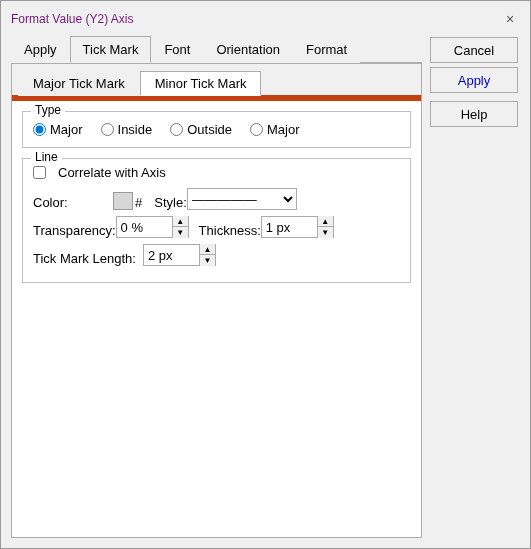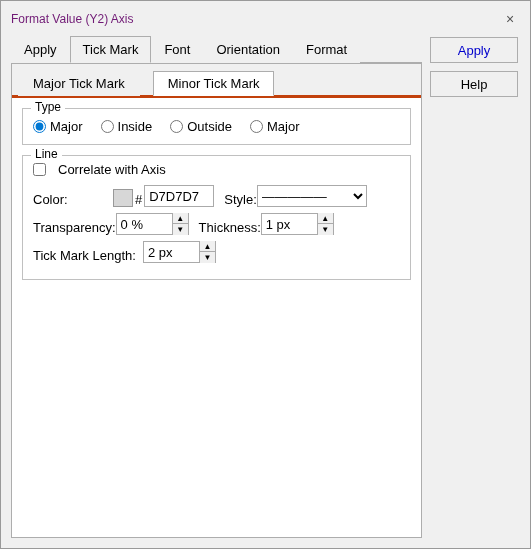--- a/index.html
+++ b/index.html
@@ -95,22 +95,21 @@
       border: 1px solid #adadad;
       background: #fff;
       flex: 1;
       display: flex;
       flex-direction: column;
     }
     .sub-tabs {
       display: flex;
       padding: 6px 6px 0 6px;
       background: #f0f0f0;
-      border-bottom: 3px solid #c2410c;
-      gap: 13px;
+      border-bottom: 6px solid #c2410c;
     }
     .sub-tab {
       padding: 4px 14px;
       cursor: pointer;
       border: 1px solid transparent;
       border-bottom: none;
       background: #f0f0f0;
       font-size: 13px;
       color: #000;
       position: relative;
@@ -316,21 +315,20 @@
 
             <label class="checkbox-item">
               <input type="checkbox" style="">
               <span>Correlate with Axis</span>
             </label>
 
             <div class="form-row">
               <span class="form-label">Color:</span>
               <div class="color-swatch" style="background:#D7D7D7;"></div>
               <span class="hash-label">#</span>
-              <input class="hex-input" type="text" value="D7D7D7" style="">
 
               <span style="margin-left:10px;">Style:</span>
               <select class="line-select">
                 <option>—————</option>
                 <option>- - - -</option>
                 <option>· · · ·</option>
               </select>
             </div>
 
             <div class="form-row">
@@ -362,17 +360,18 @@
                   <button class="spinner-btn">▼</button>
                 </div>
               </div>
             </div>
           </div>
         </div>
       </div>
     </div>
 
     <div class="right-panel">
+      <button class="action-btn">Cancel</button>
       <button class="action-btn apply-btn">Apply</button>
       <button class="action-btn" style="margin-top:4px;">Help</button>
     </div>
   </div>
 </div>
 
 </body></html>

